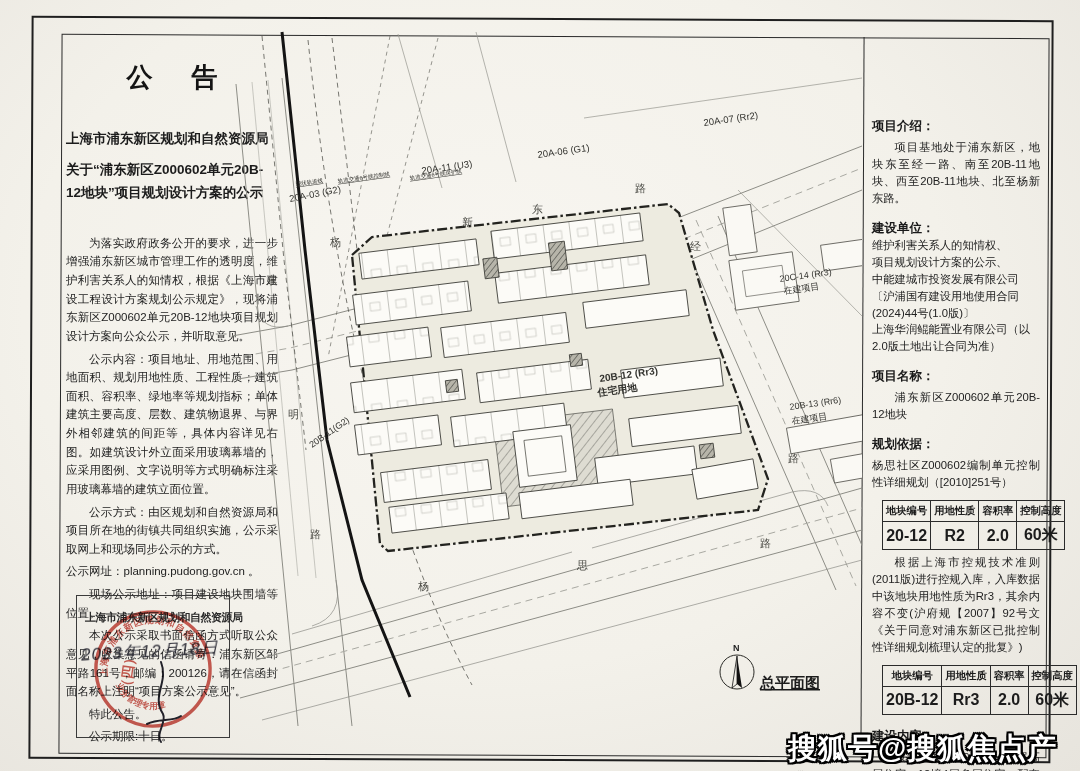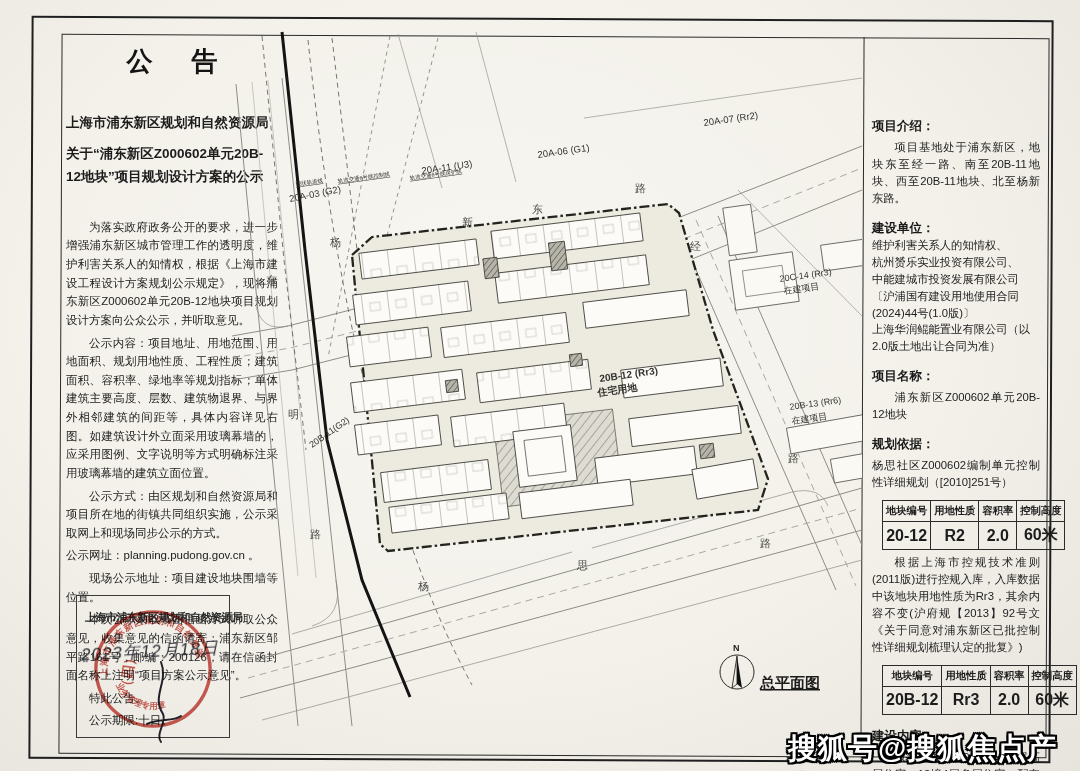--- a/index.html
+++ b/index.html
@@ -7,21 +7,21 @@
        font-family:"Liberation Sans",sans-serif;color:#1c1c1c;}
   .sheet{position:absolute;inset:0;background:
      radial-gradient(ellipse at 45% 40%, #f8f6f1 0%, #f3f1ea 55%, #e7e4dd 100%);}
   .outer-frame{position:absolute;left:30px;top:18px;width:1018px;height:739px;
      border:2px solid #1f1f1f;transform:rotate(.25deg);}
   .inner-frame{position:absolute;left:60px;top:36px;width:986px;height:718px;
      border:1.2px solid #2a2a2a;transform:rotate(.25deg);}
   .divider-right{position:absolute;left:862px;top:37px;width:0;height:717px;
      border-left:1.4px solid #2a2a2a;transform:rotate(.25deg);}
   
-  .left-panel{position:absolute;left:66px;top:28px;width:212px;}
+  .left-panel{position:absolute;left:66px;top:44px;width:212px;}
   .gonggao-title{font-size:26px;font-weight:bold;letter-spacing:16px;text-align:center;
      padding-left:16px;margin-top:16px;color:#141414;}
   .agency-line{font-size:13.5px;font-weight:bold;margin-top:34px;line-height:1.5;}
   .subject-line{font-size:13.5px;font-weight:bold;margin-top:10px;line-height:1.65;}
   .body-text{margin-top:30px;}
   .body-text p{font-size:11.5px;line-height:1.62;text-align:justify;margin:4px 0;
      text-indent:2em;color:#222;}
   .body-text p.noindent{text-indent:0;}
   .sig-box{position:absolute;left:76px;top:595px;width:152px;height:141px;
      border:1px solid #3a3a3a;}
@@ -246,21 +246,21 @@
       <text x="528" y="668" font-size="15" font-weight="bold" fill="#1c1c1c" text-decoration="underline">总平面图</text>
     </svg>
   </div>
 
   <div class="right-panel">
     <div class="rp-h first">项目介绍：</div>
     <div class="rp-t indent">项目基地处于浦东新区，地块东至经一路、南至20B-11地块、西至20B-11地块、北至杨新东路。</div>
 
     <div class="rp-h">建设单位：</div>
     <div class="rp-line">维护利害关系人的知情权、</div>
-    <div class="rp-line">杭州赟乐实业投资有限公司、</div>
+    <div class="rp-line">项目规划设计方案的公示、</div>
     <div class="rp-line">中能建城市投资发展有限公司〔沪浦国有建设用地使用合同(2024)44号(1.0版)〕</div>
     <div class="rp-line">上海华润鲲能置业有限公司（以2.0版土地出让合同为准）</div>
 
     <div class="rp-h">项目名称：</div>
     <div class="rp-t indent">浦东新区Z000602单元20B-12地块</div>
 
     <div class="rp-h">规划依据：</div>
     <div class="rp-t">杨思社区Z000602编制单元控制性详细规划（[2010]251号）</div>
 
     <table class="spec-table">
@@ -273,21 +273,21 @@
       </tr>
       <tr>
         <td>20-12</td>
         <td>R2</td>
         <td>2.0</td>
         <td>60米</td>
       </tr>
     </tbody>
       </table>
 
-    <div class="rp-t indent">根据上海市控规技术准则(2011版)进行控规入库，入库数据中该地块用地性质为Rr3，其余内容不变(沪府规【2013】92号文《关于同意对浦东新区已批控制性详细规划梳理认定的批复》)</div>
+    <div class="rp-t indent">根据上海市控规技术准则(2011版)进行控规入库，入库数据中该地块用地性质为Rr3，其余内容不变(沪府规【2007】92号文《关于同意对浦东新区已批控制性详细规划梳理认定的批复》)</div>
 
     <table class="spec-table">
       <tbody>
           <tr>
         <th>地块编号</th>
         <th>用地性质</th>
         <th>容积率</th>
         <th>控制高度</th>
       </tr>
       <tr>

